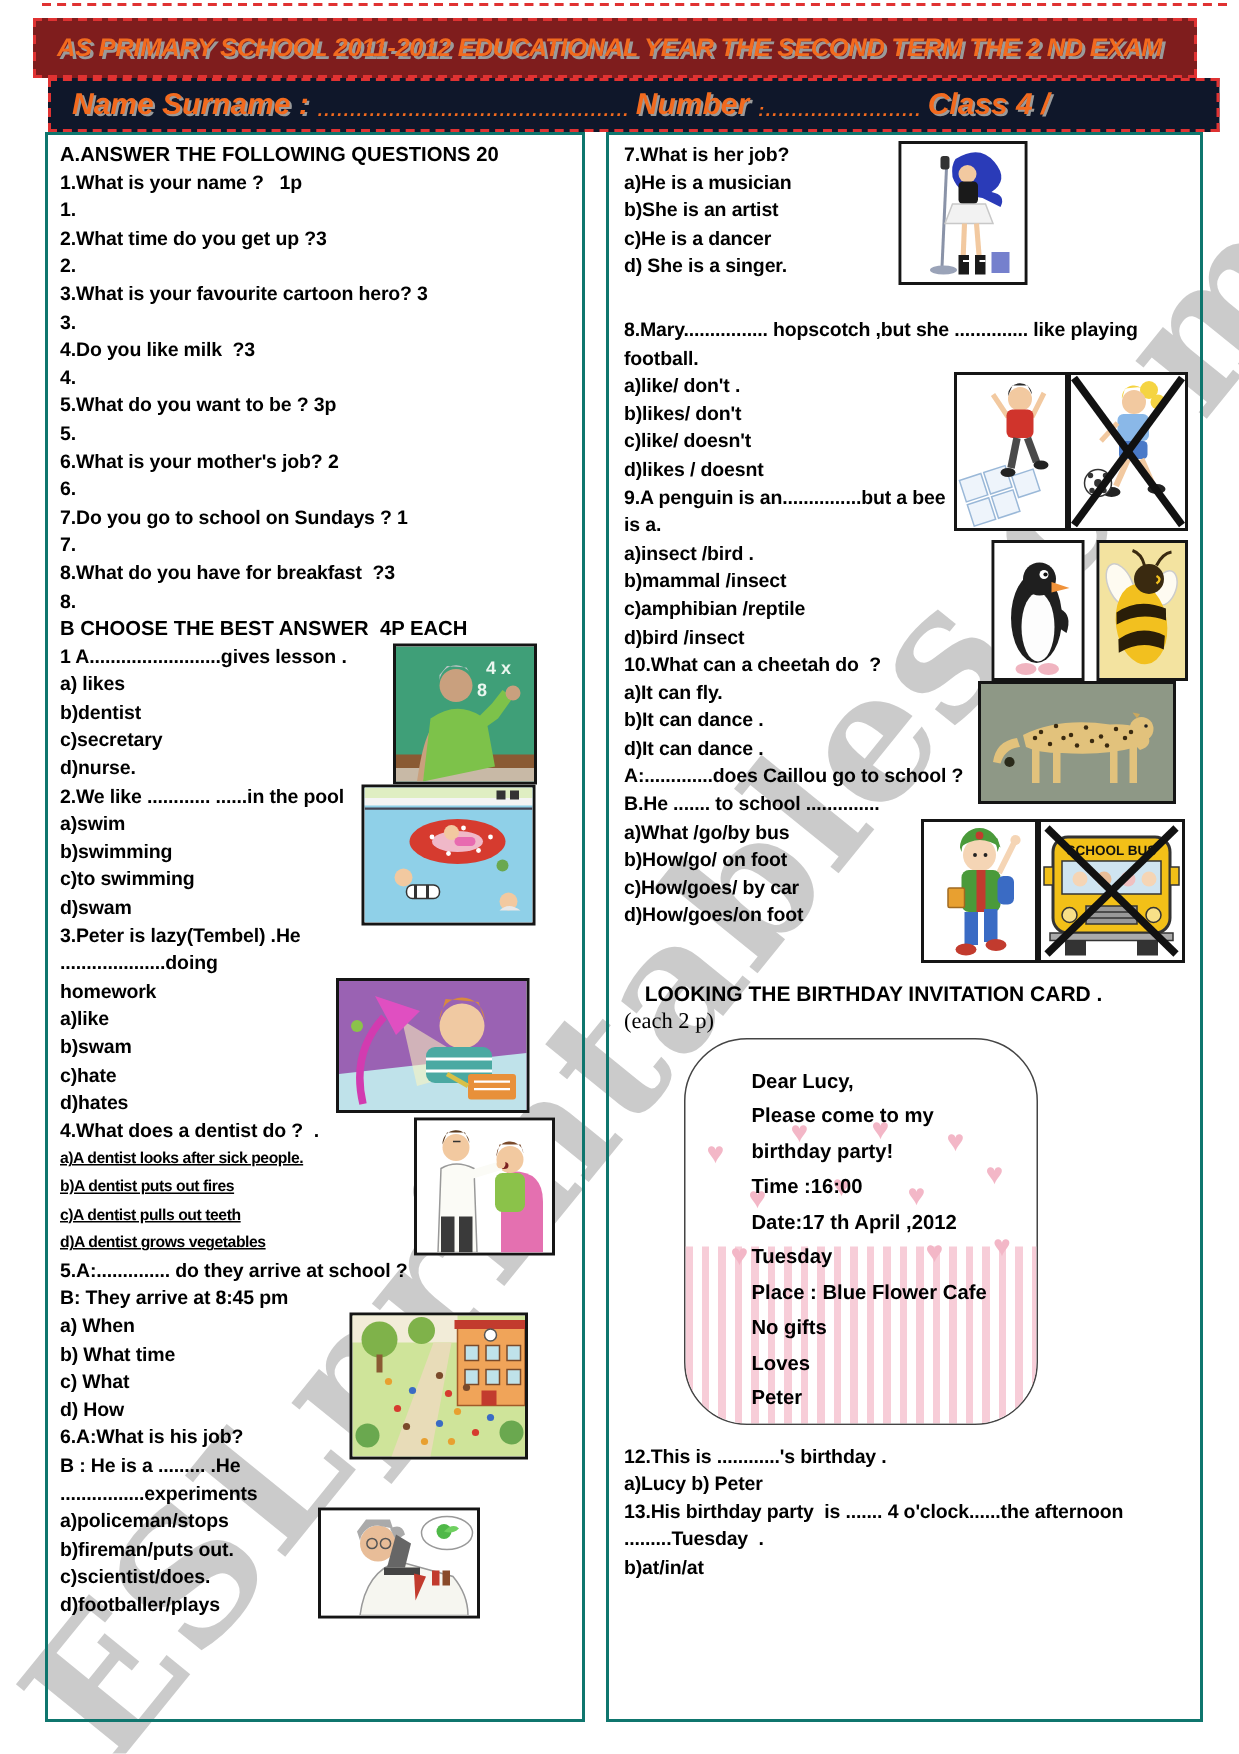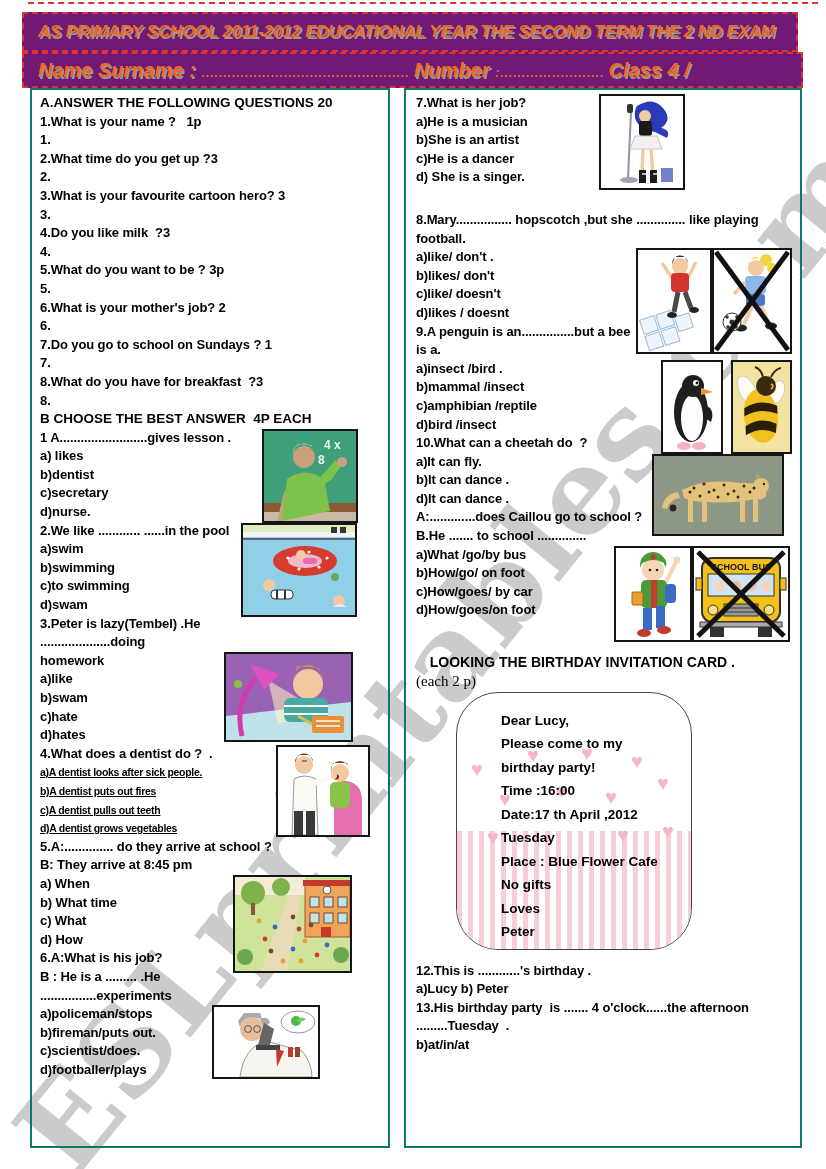--- a/index.html
+++ b/index.html
@@ -6,25 +6,25 @@
   body{width:826px;height:1169px;position:relative;background:#fff;overflow:hidden;
        font-family:"Liberation Sans",sans-serif;}
   
   .watermark{position:absolute;left:-190px;top:600px;width:1250px;text-align:center;
     transform:rotate(-51deg);transform-origin:center;
     font:bold 118px "DejaVu Serif",serif;color:rgba(130,130,130,0.42);
     letter-spacing:2px;z-index:0;pointer-events:none;white-space:nowrap;}
   
   .top-rule{position:absolute;left:28px;top:2px;width:790px;border-top:2px dashed #e03232;}
   .title-box{position:absolute;left:22px;top:12px;width:776px;height:40px;
-    border:2px dashed #e03232;box-sizing:border-box;background:#701a75;z-index:2;overflow:hidden;}
+    border:2px dashed #e03232;box-sizing:border-box;background:#7f1d1d;z-index:2;overflow:hidden;}
   .title-text{font:italic 900 17px/36px "Liberation Sans",sans-serif;color:#f26a1e;
     text-shadow:2px 2px 0 #9a9a9a;white-space:nowrap;padding-left:14px;letter-spacing:-0.2px;}
-  .name-box{position:absolute;left:22px;top:52px;width:781px;height:36px;
-    border:2px dashed #e03232;box-sizing:border-box;background:#701a75;z-index:2;overflow:hidden;
+  .name-box{position:absolute;left:32px;top:52px;width:781px;height:36px;
+    border:2px dashed #e03232;box-sizing:border-box;background:#0f172a;z-index:2;overflow:hidden;
     display:flex;align-items:center;padding-left:14px;}
   .name-box .lbl{font:italic 900 20px "Liberation Sans",sans-serif;color:#f26a1e;
     text-shadow:1.5px 1.5px 0 #9a9a9a;white-space:pre;}
   .name-box .dots{font:italic 900 12px "Liberation Sans",sans-serif;color:#f26a1e;
     letter-spacing:1px;white-space:pre;padding:6px 4px 0 6px;}
   
   .col{position:absolute;top:88px;border:2px solid #0f766e;box-sizing:border-box;
     background:transparent;z-index:1;}
   .col-left{left:30px;width:360px;height:1060px;padding:4px 6px 4px 8px;}
   .col-right{left:404px;width:398px;height:1060px;padding:4px 8px 4px 10px;}

